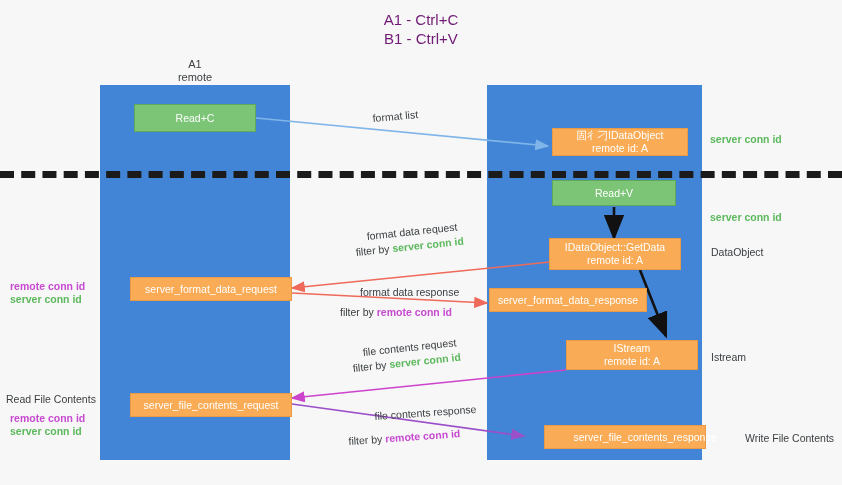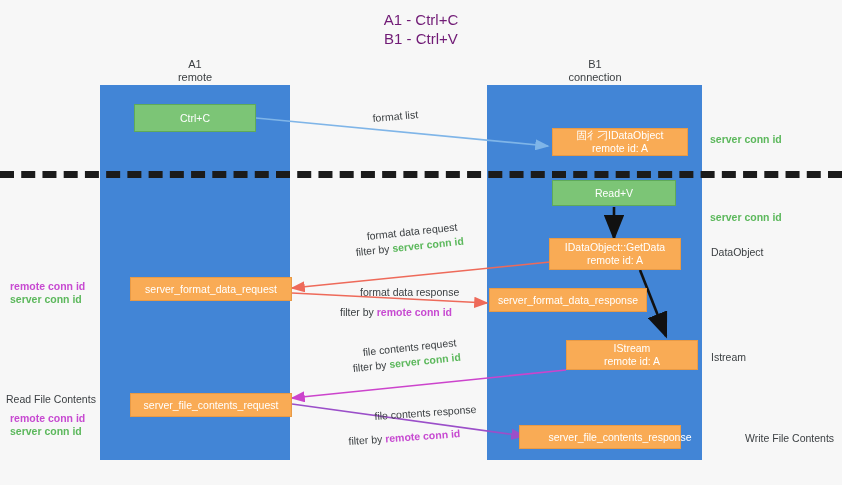--- a/index.html
+++ b/index.html
@@ -63,22 +63,20 @@
 </head>
 <body>
 
 <div id="stage">
 
   <div class="title">A1 - Ctrl+C
 B1 - Ctrl+V</div>
 
   <div class="lane-head" style="left:120px;top:58px;width:150px;">A1
 remote</div>
-  <div class="lane-head" style="left:520px;top:58px;width:150px;">B1
-connection</div>
 
   <div class="lane" style="left:100px;top:85px;width:190px;height:375px;"></div>
   <div class="lane" style="left:487px;top:85px;width:215px;height:375px;"></div>
 
   <svg class="arrows">
     <defs>
       <marker id="ah-blue" markerWidth="9" markerHeight="7" refX="8" refY="3.5" orient="auto">
         <polygon points="0 0, 9 3.5, 0 7" fill="#7fb5e8"></polygon>
       </marker>
       <marker id="ah-red" markerWidth="9" markerHeight="7" refX="8" refY="3.5" orient="auto">
@@ -105,40 +103,40 @@
 
     <line x1="292" y1="293" x2="487" y2="303" stroke="#ee6a5a" stroke-width="1.6" marker-end="url(#ah-red)"></line>
 
     <line x1="566" y1="370" x2="292" y2="398" stroke="#cc44cc" stroke-width="1.6" marker-end="url(#ah-magenta)"></line>
 
     <line x1="292" y1="404" x2="524" y2="436" stroke="#9b4fc9" stroke-width="1.6" marker-end="url(#ah-purple)"></line>
   </svg>
 
   <div class="dashed"></div>
 
-  <div class="node green" style="left:134px;top:104px;width:122px;height:28px;">Ctrl+C</div>
+  <div class="node green" style="left:134px;top:104px;width:122px;height:28px;">Read+C</div>
 
   <div class="node orange" style="left:130px;top:277px;width:162px;height:24px;">server_format_data_request</div>
 
   <div class="node orange" style="left:130px;top:393px;width:162px;height:24px;">server_file_contents_request</div>
 
   <div class="node orange" style="left:552px;top:128px;width:136px;height:28px;">固彳刁IDataObject
 remote id: A</div>
 
   <div class="node green" style="left:552px;top:180px;width:124px;height:26px;">Read+V</div>
 
   <div class="node orange" style="left:549px;top:238px;width:132px;height:32px;">IDataObject::GetData
 remote id: A</div>
 
   <div class="node orange" style="left:566px;top:340px;width:132px;height:30px;">IStream
 remote id: A</div>
 
   <div class="node orange" style="left:489px;top:288px;width:158px;height:24px;">server_format_data_response</div>
 
-  <div class="node orange" style="left:519px;top:425px;width:162px;height:24px;padding-left:40px;">server_file_contents_response</div>
+  <div class="node orange" style="left:544px;top:425px;width:162px;height:24px;padding-left:40px;">server_file_contents_response</div>
 
   <div class="lbl dark rot" style="left:372px;top:111px;transform:rotate(-5deg);">format list</div>
 
   <div class="lbl dark rot" style="left:366px;top:229px;transform:rotate(-6deg);">format data request</div>
   <div class="lbl dark rot mixed" style="left:355px;top:245px;transform:rotate(-6deg);"><span>filter by </span><span class="g">server conn id</span></div>
 
   <div class="lbl dark" style="left:360px;top:285px;">format data response</div>
   <div class="lbl dark mixed" style="left:340px;top:305px;"><span>filter by </span><span class="m">remote conn id</span></div>
 
   <div class="lbl dark rot" style="left:362px;top:345px;transform:rotate(-6deg);">file contents request</div>

